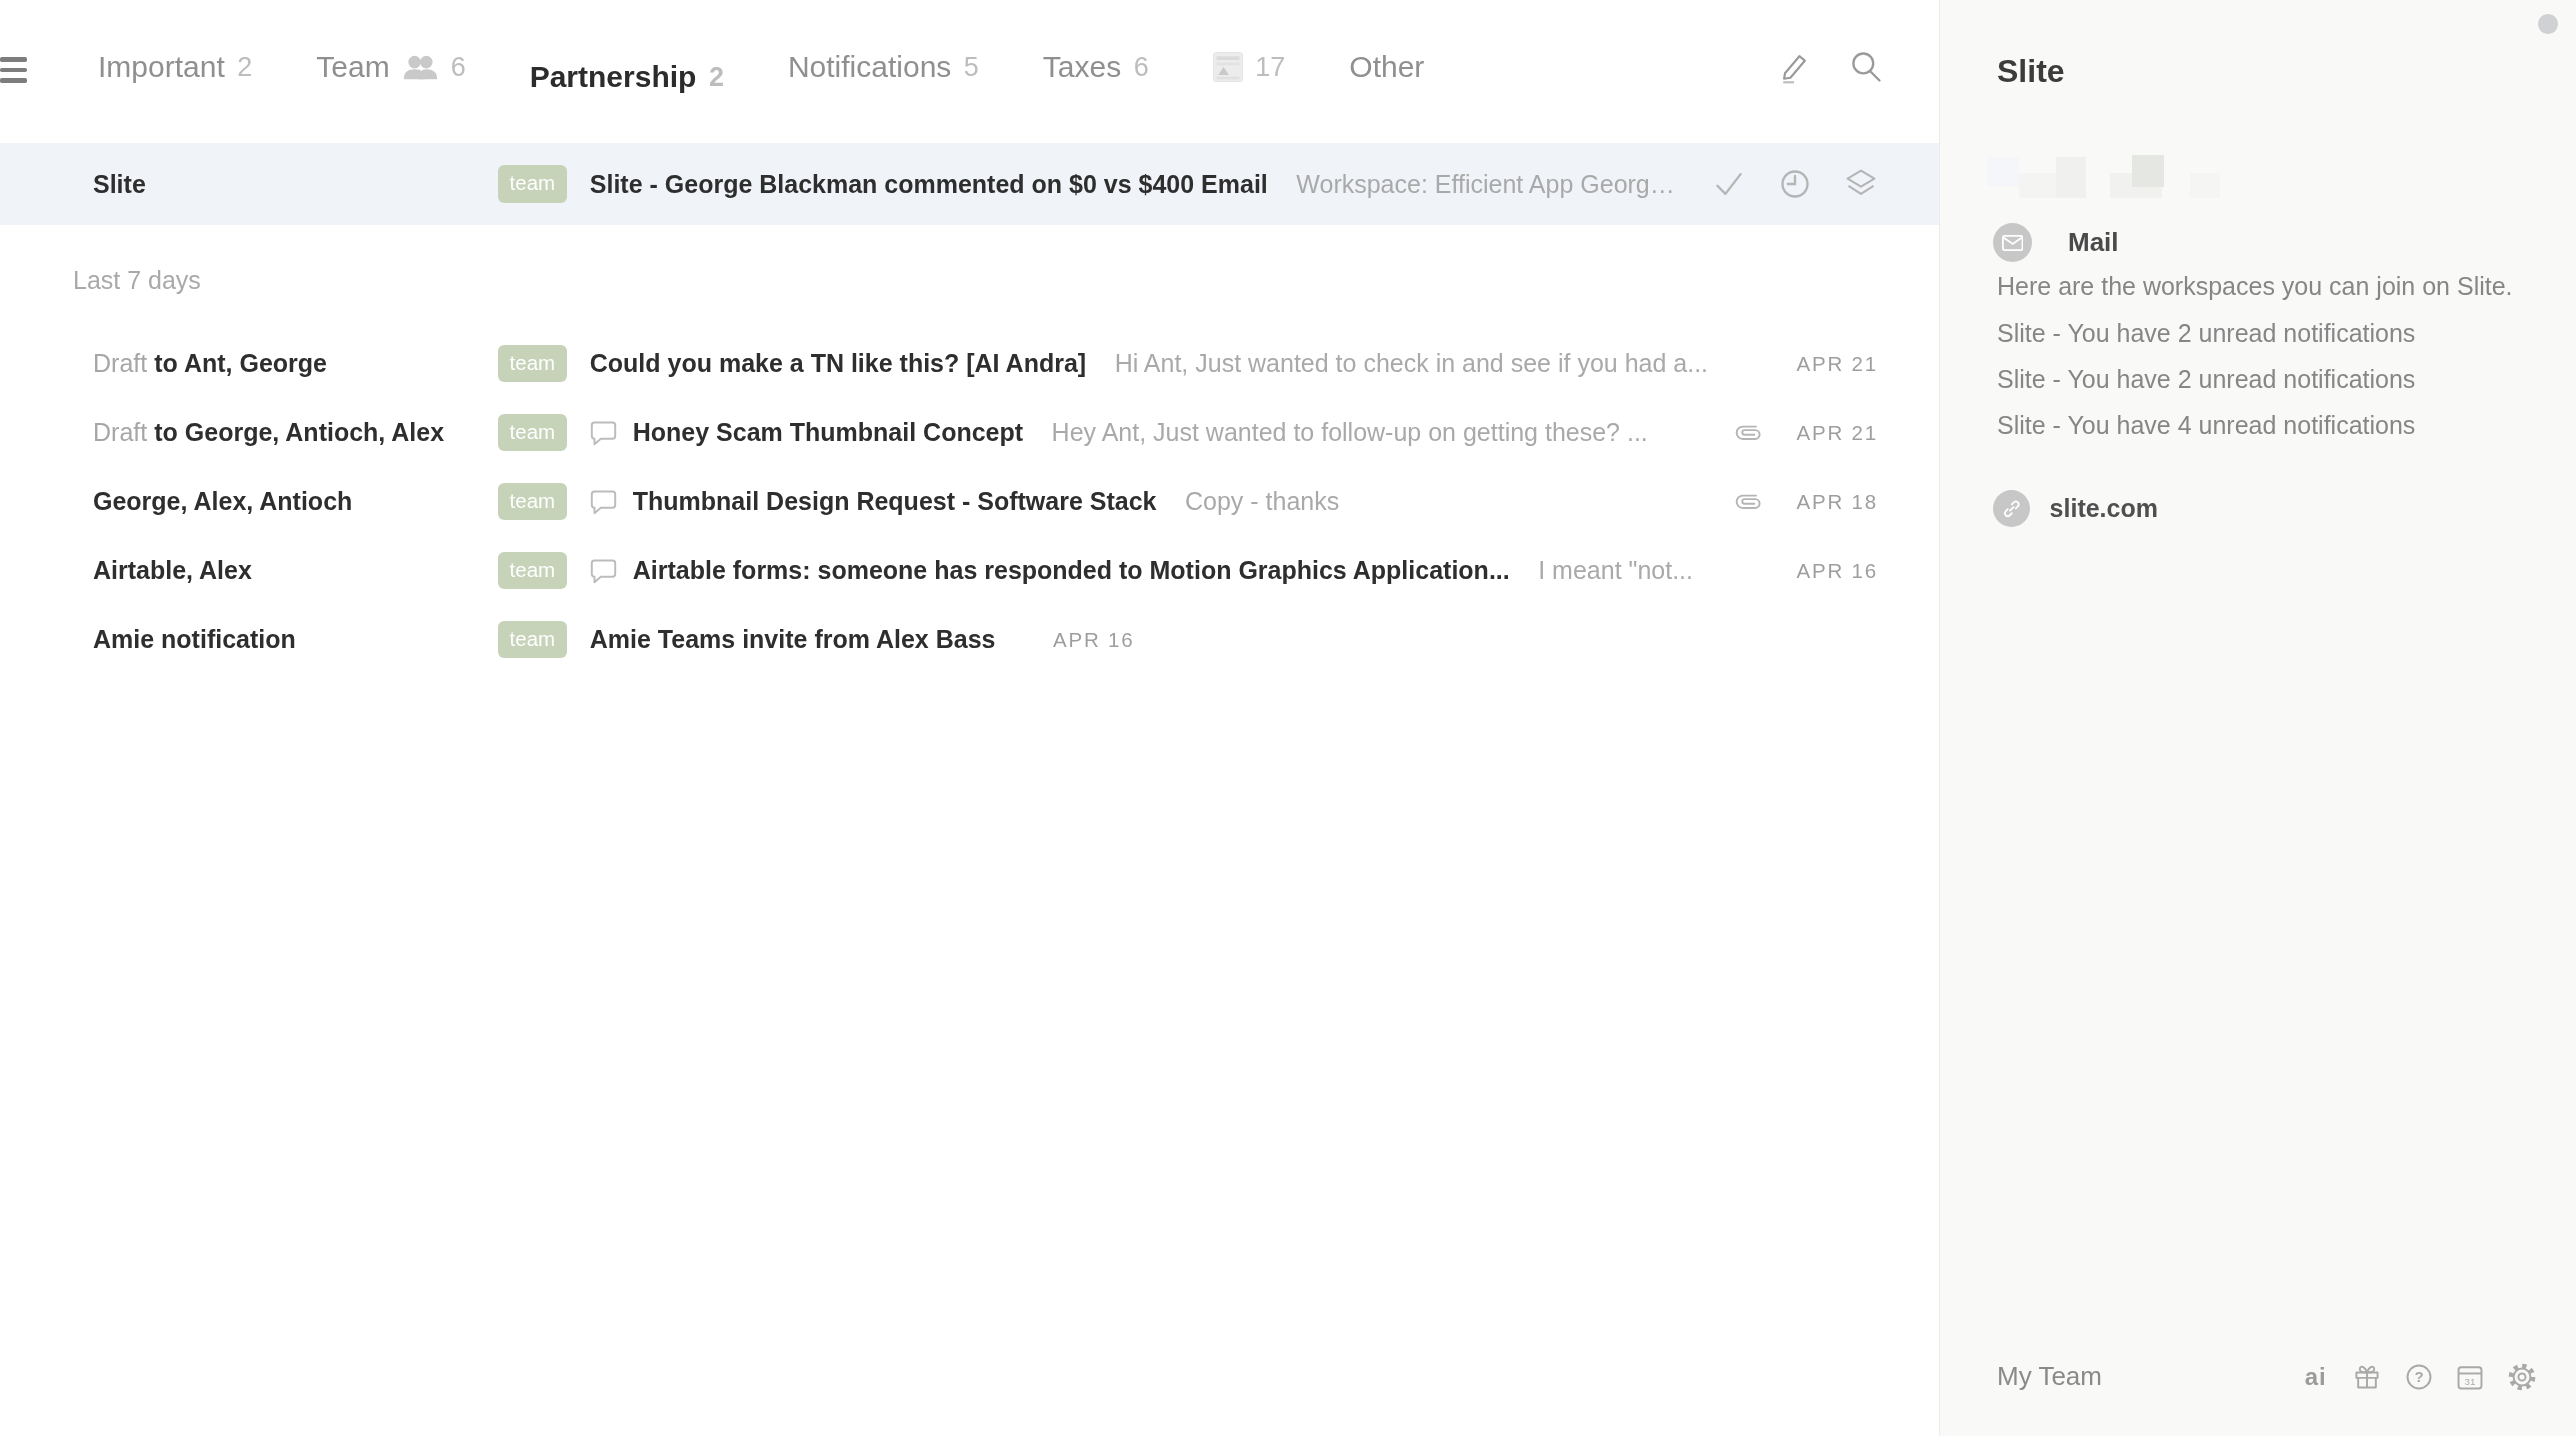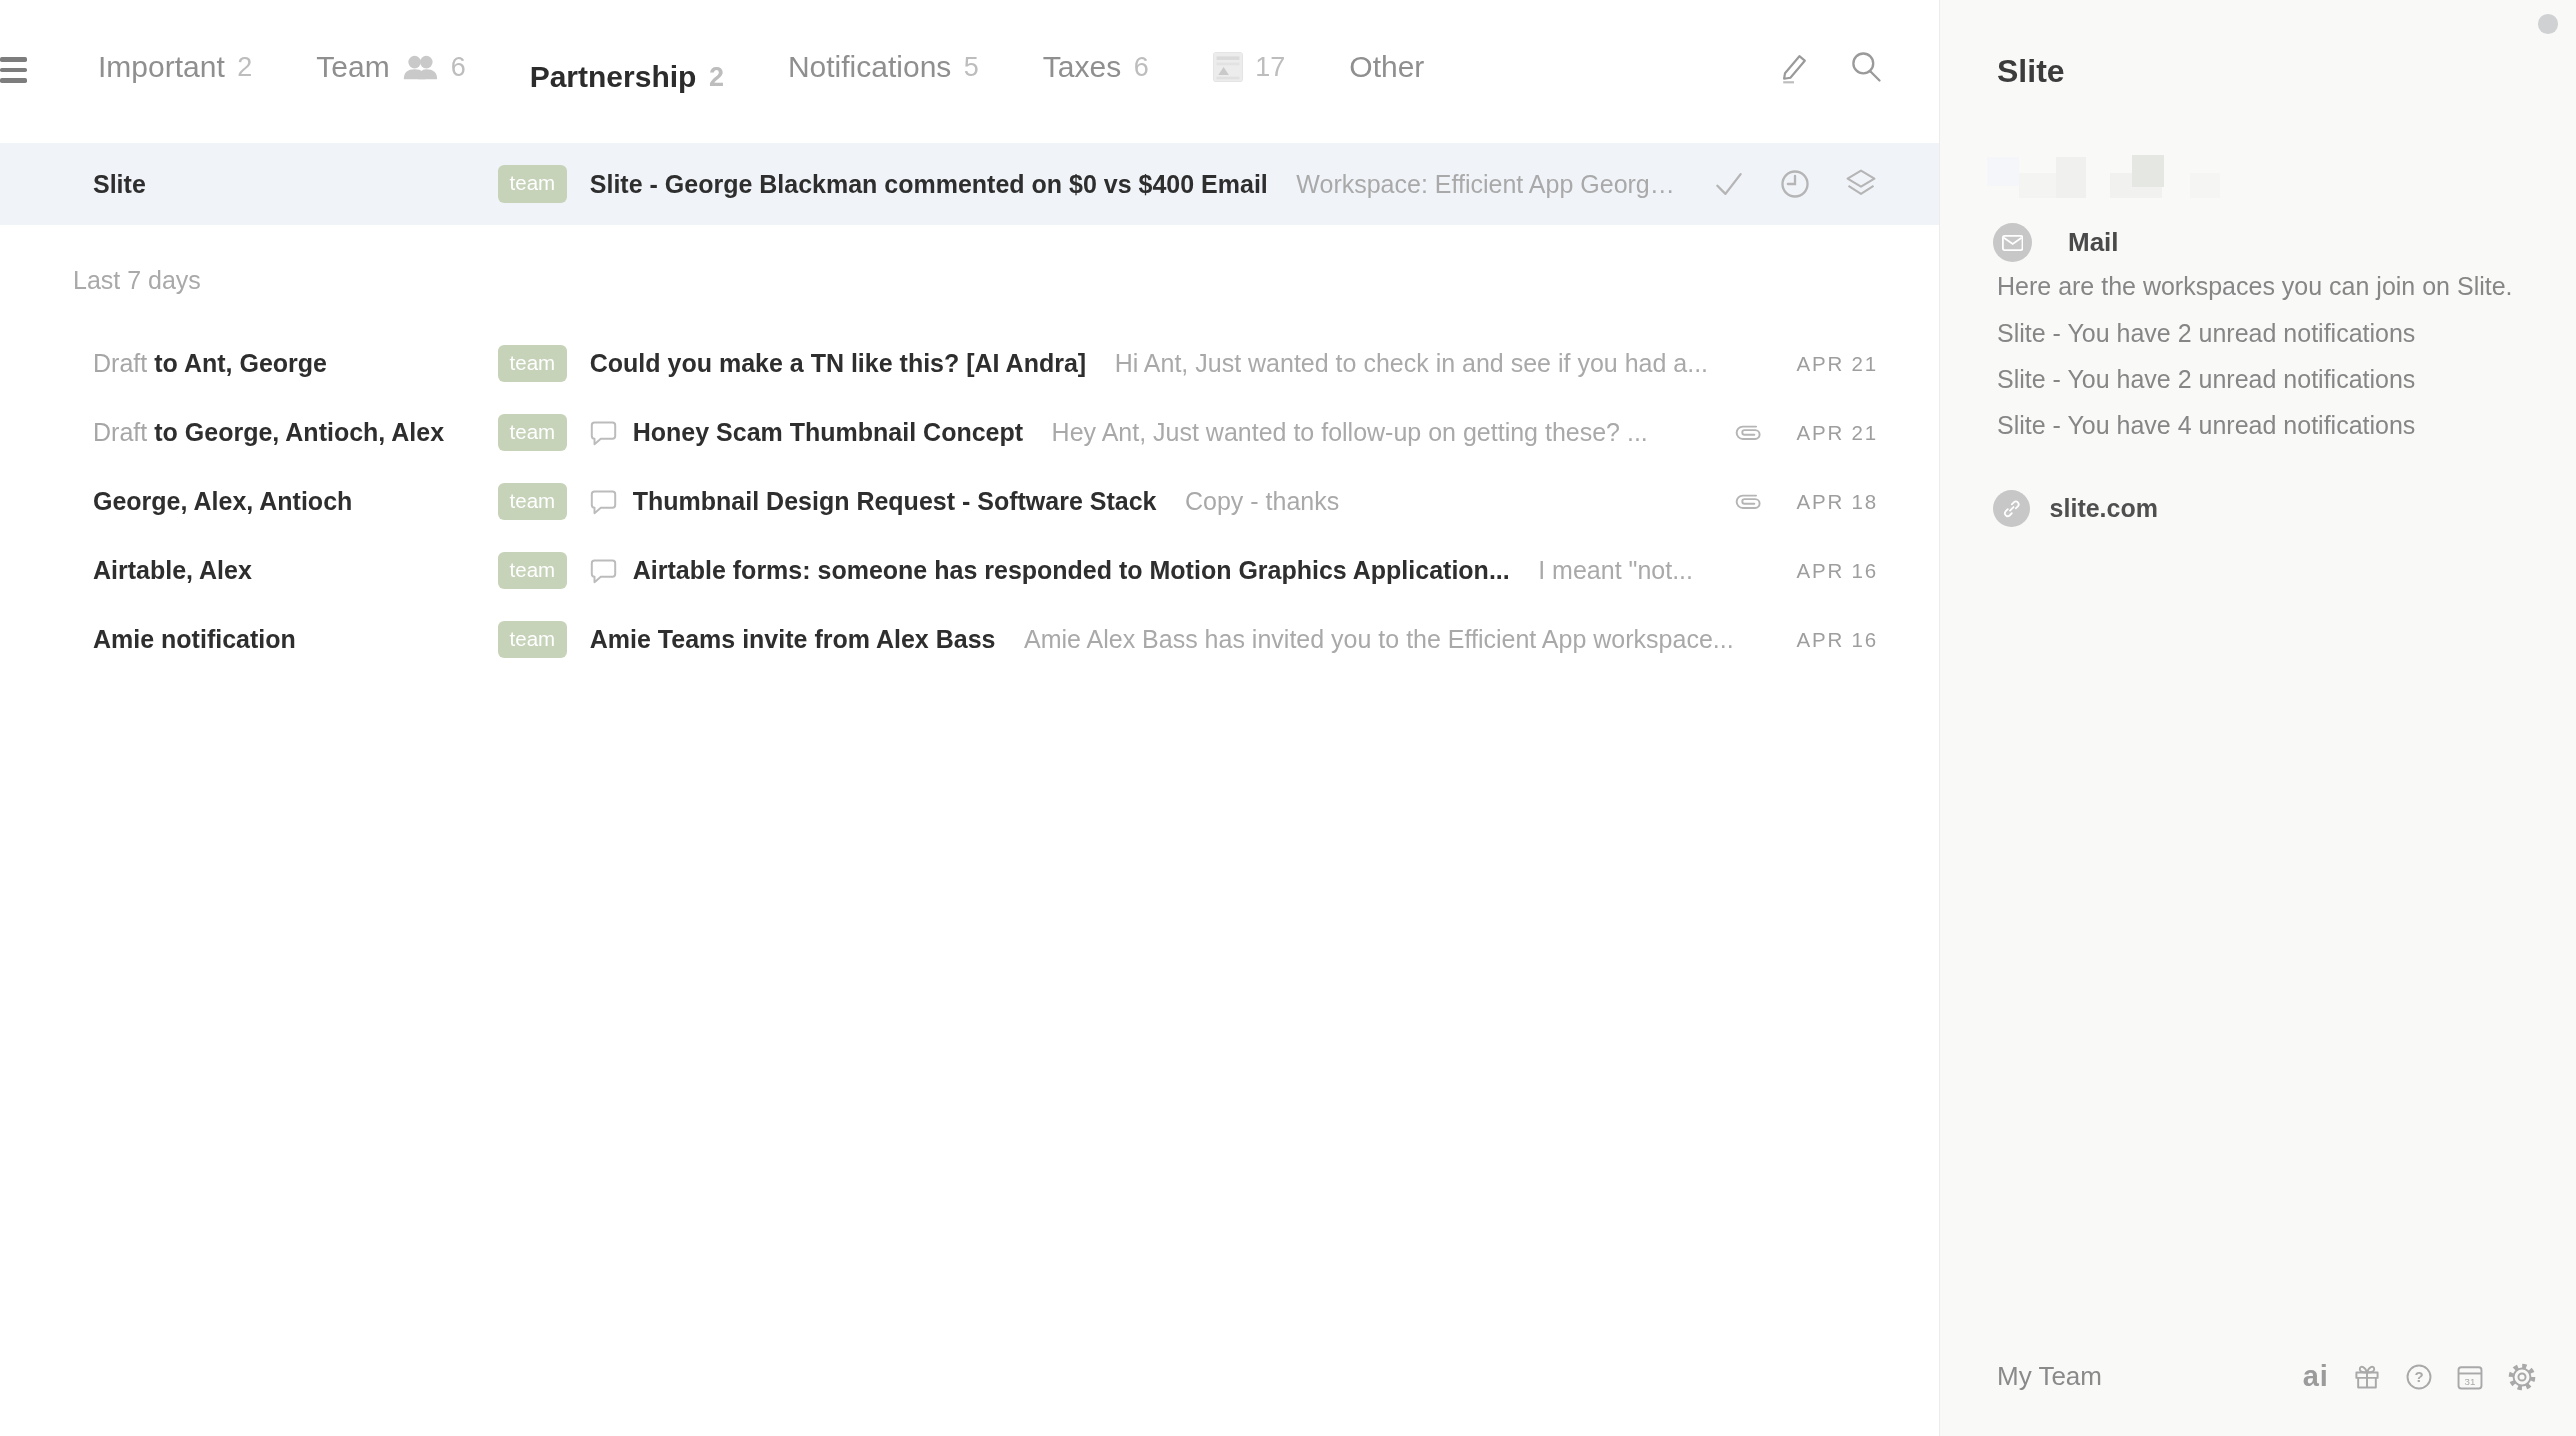--- a/index.html
+++ b/index.html
@@ -51,21 +51,21 @@
   .mail-label { font-size:26px; font-weight:bold; color:#4a4a4a; }
   .side-line { position:absolute; left:57px; font-size:25px; color:#868686; white-space:nowrap; cursor:pointer; }
   .site-row { position:absolute; left:53px; top:490px; display:flex; align-items:center; gap:19.6px; cursor:pointer; }
   .site-row .circle-icon { width:37px; height:37px; }
   .site-label { font-size:25px; font-weight:bold; color:#4f4f4f; }
   .bottom-bar { position:absolute; left:0; bottom:39px; width:637px; height:43px;
     display:flex; align-items:center; padding:0 39px 0 57px; }
   .team-name { font-size:26px; color:#8a8a8a; flex:1; cursor:pointer; }
   .bottom-icons { display:flex; align-items:center; gap:19.6px; }
   .bicon { width:32px; height:32px; display:flex; align-items:center; justify-content:center; cursor:pointer; }
-  .ai-logo { font-size:29px; font-weight:bold; color:#9b9b9b; letter-spacing:0.9px; }
+  .ai-logo { font-size:24px; font-weight:bold; color:#9b9b9b; letter-spacing:0.9px; }
 </style>
 </head>
 <body>
 
 <div class="stage">
 
   <div class="header">
     <div class="hamburger">
       <span></span>
         <span></span>
@@ -214,21 +214,20 @@
         <span class="date">APR 16</span>
       </div>
     </div>
 
     <div class="row">
       <div class="sender">
         <span>Amie notification</span>
       </div>
       <span class="badge">team</span>
       <span class="subject">Amie Teams invite from Alex Bass</span>
-      <span class="preview">Amie Alex Bass has invited you to the Efficient App workspace...</span>
       <div class="meta">
         <span class="date">APR 16</span>
       </div>
     </div>
 
   </div>
 
   <div class="sidebar">
     <div class="presence-dot"></div>
     <div class="side-title">Slite</div>

